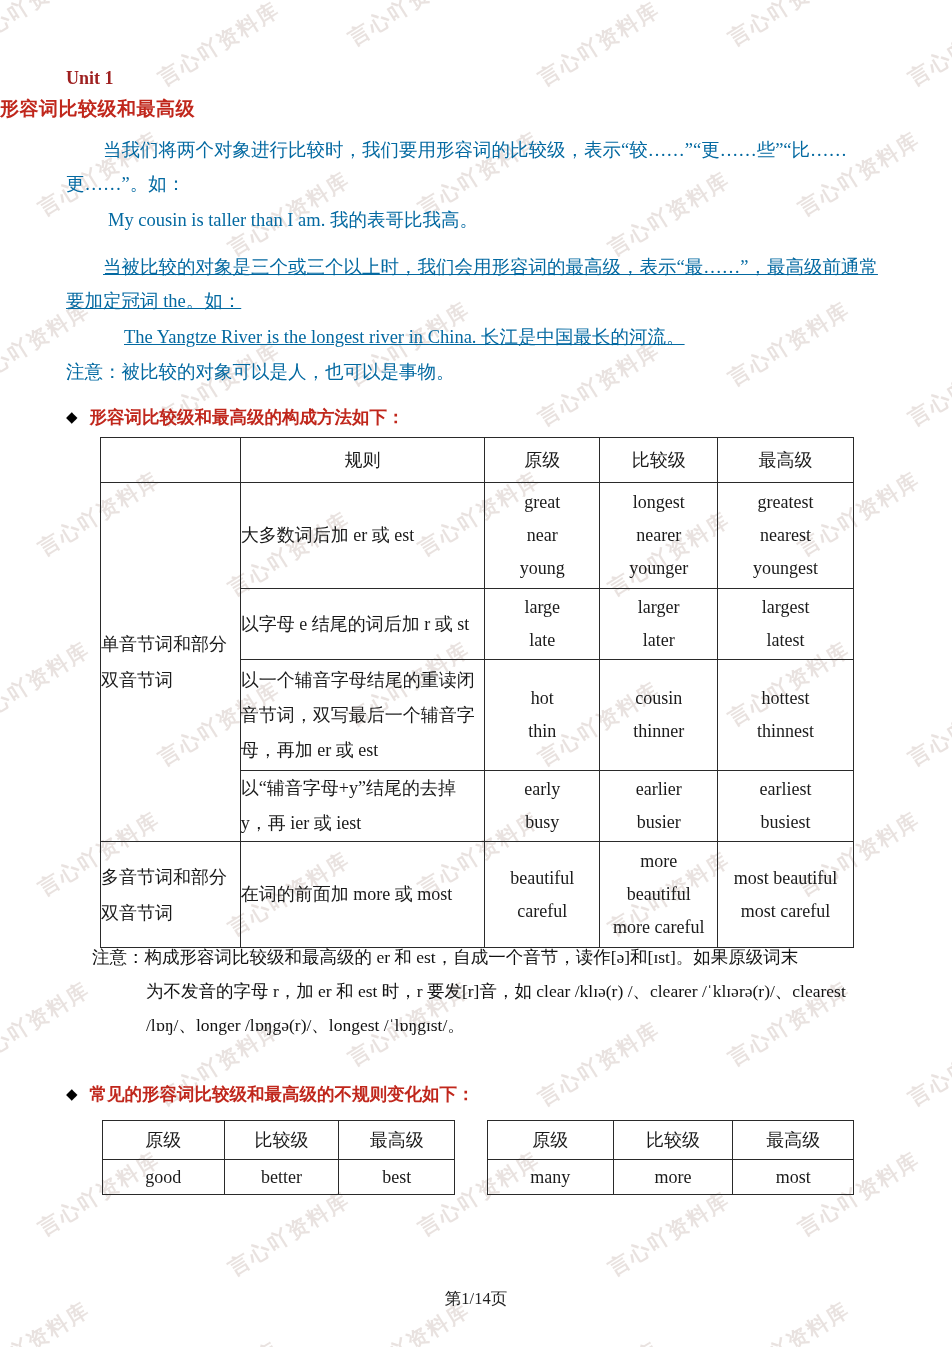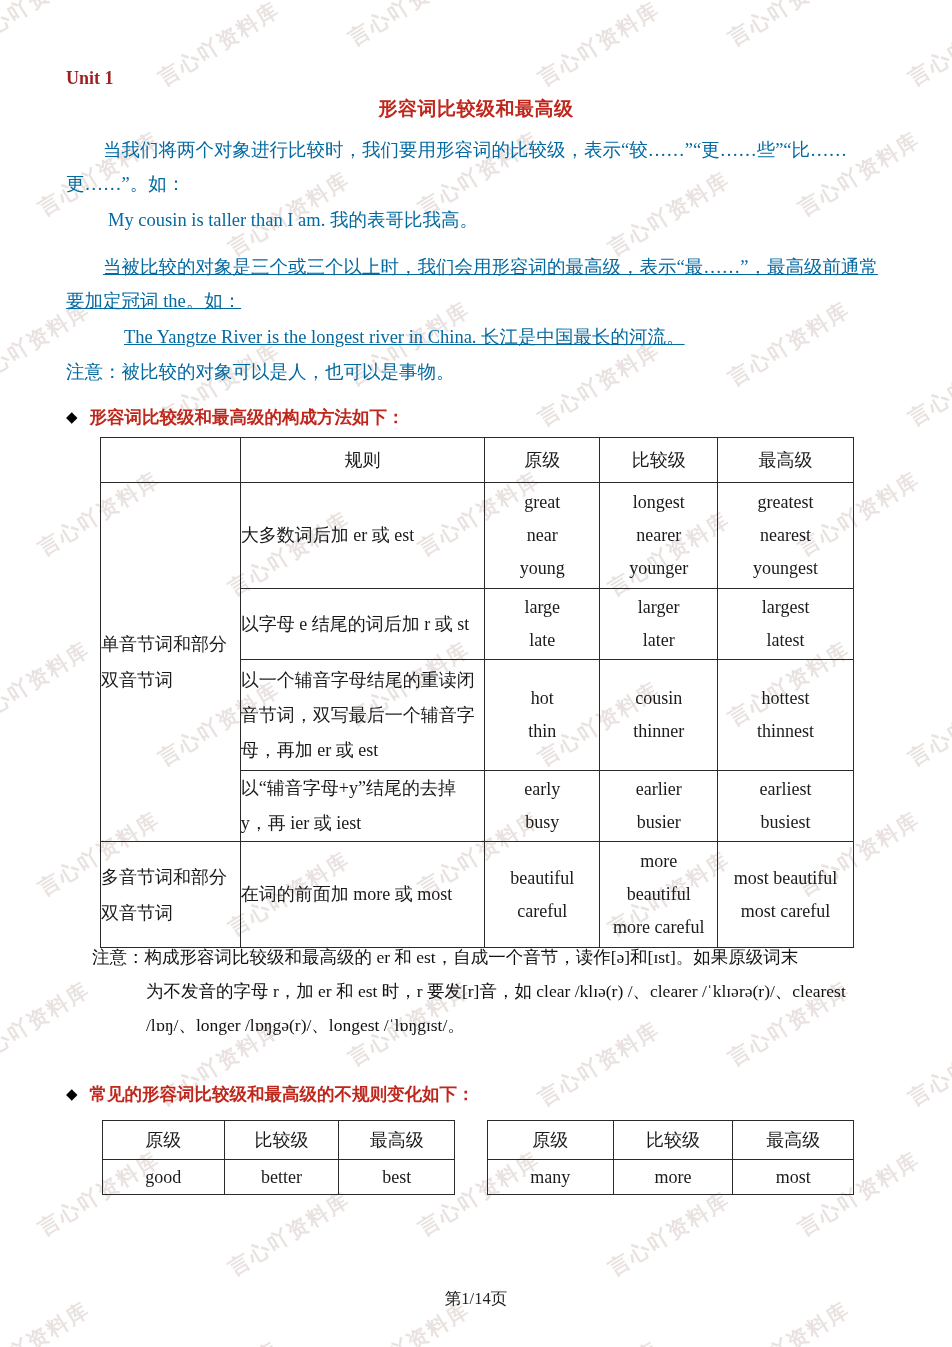--- a/index.html
+++ b/index.html
@@ -47,21 +47,20 @@
     font-family: "Liberation Serif", serif;
     font-weight: bold;
     font-size: 18px;
     color: #9e1f1f;
   }
   .doc-title {
     position: absolute;
     left: 0;
     right: 0;
     top: 96px;
-    text-align: center;
     font-family: Liberation Mono, monospace;
     font-weight: bold;
     font-size: 19px;
     color: #c0271c;
     letter-spacing: 0.5px;
   }
   .para {
     position: absolute;
     font-size: 18.5px;
     line-height: 34px;

